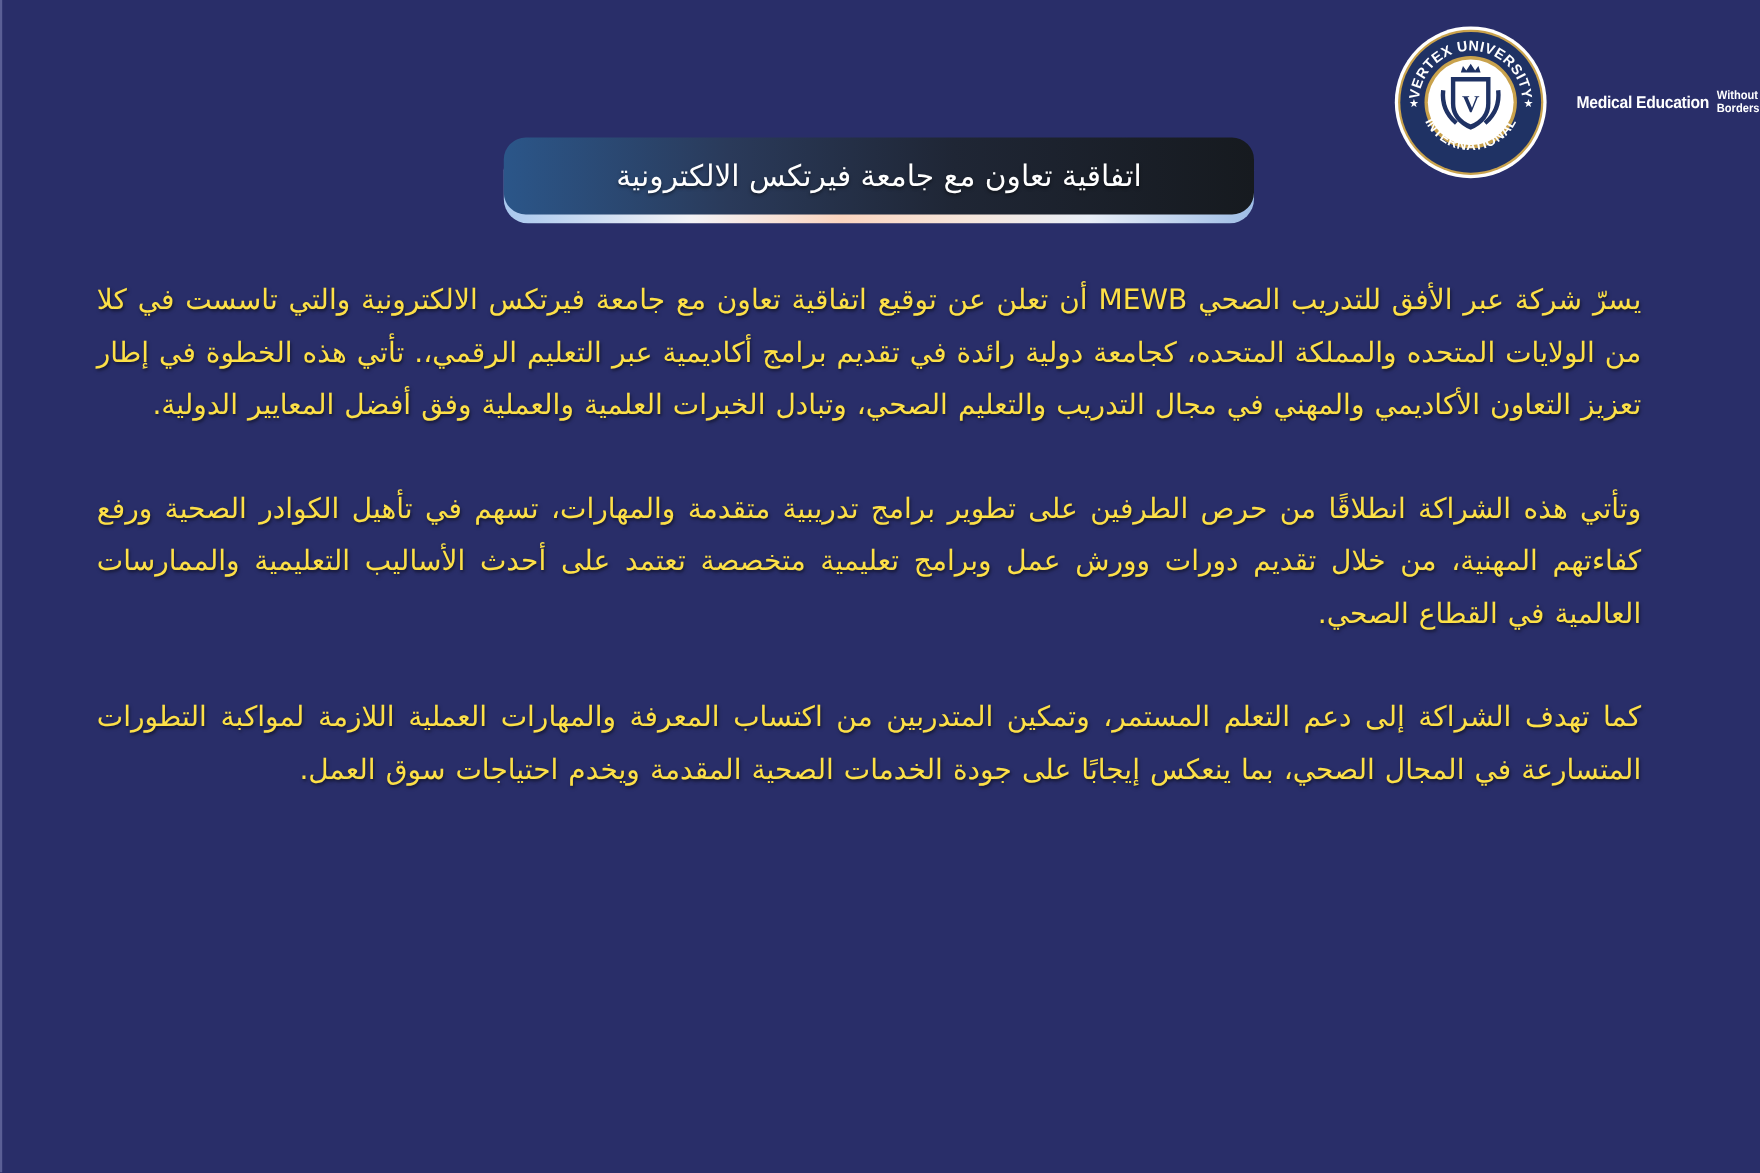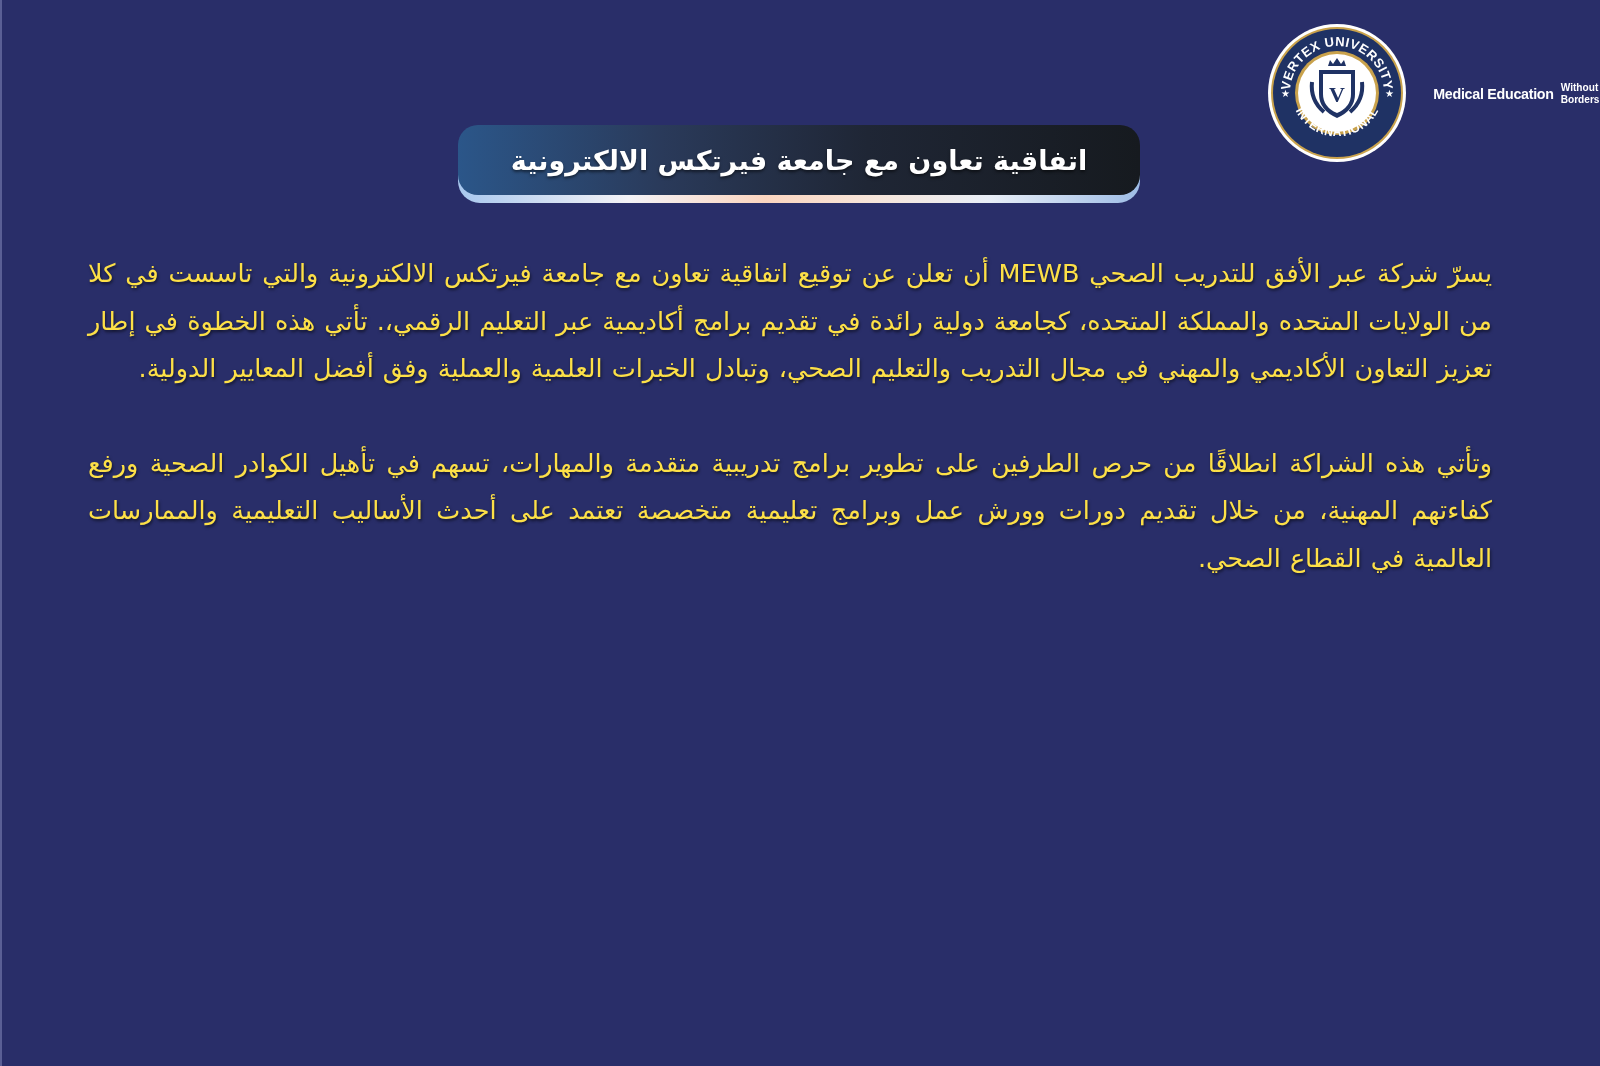--- a/index.html
+++ b/index.html
@@ -38,21 +38,21 @@
     background: linear-gradient(90deg, #a9c8ee 0%, #f3f2f6 25%, #fbd5c0 45%, #f6e6dc 62%, #e8eef7 78%, #9ebde6 100%);
   }
   .title-bar {
     position: absolute; left: 0; right: 0; top: 0; height: 70px;
     border-radius: 20px;
     background: linear-gradient(90deg, #2b5689 0%, #2a3a5a 30%, #1f2635 60%, #161a1f 100%);
     display: flex; align-items: center; justify-content: center;
     direction: rtl;
   }
   .title-text {
-    font-family: "DejaVu Sans", sans-serif; font-weight: bold;
+    font-family: "DejaVu Sans", sans-serif; font-weight: normal;
     font-size: 27px; color: #ffffff; letter-spacing: 0.2px;
     text-shadow: 0 2px 3px rgba(0,0,0,0.5);
   }
 
   
   .content {
     position: absolute; left: 88px; right: 108px; top: 250px;
     direction: rtl; text-align: justify; text-align-last: right;
   }
   .para {
@@ -151,13 +151,14 @@
 <div class="title-wrap">
   <div class="title-glow"></div>
   <div class="title-bar">
     <h1 class="title-text">اتفاقية تعاون  مع جامعة فيرتكس الالكترونية</h1>
   </div>
 </div>
 
 <div class="content">
   <p class="para">يسرّ شركة عبر الأفق للتدريب الصحي MEWB أن تعلن عن توقيع اتفاقية تعاون  مع جامعة فيرتكس الالكترونية والتي تاسست في كلا من الولايات المتحده والمملكة المتحده، كجامعة دولية رائدة في تقديم برامج أكاديمية عبر التعليم الرقمي،. تأتي هذه الخطوة في إطار تعزيز التعاون الأكاديمي والمهني في مجال التدريب والتعليم الصحي، وتبادل الخبرات العلمية والعملية وفق أفضل المعايير الدولية.</p>
   <p class="para">وتأتي هذه الشراكة انطلاقًا من حرص الطرفين على تطوير برامج تدريبية متقدمة والمهارات، تسهم في تأهيل الكوادر الصحية ورفع كفاءتهم المهنية، من خلال تقديم دورات وورش عمل وبرامج تعليمية متخصصة تعتمد على أحدث الأساليب التعليمية والممارسات العالمية في القطاع الصحي.</p>
+  <p class="para">كما تهدف الشراكة إلى دعم التعلم المستمر، وتمكين المتدربين من اكتساب المعرفة والمهارات العملية اللازمة لمواكبة التطورات المتسارعة في المجال الصحي، بما ينعكس إيجابًا على جودة الخدمات الصحية المقدمة ويخدم احتياجات سوق العمل.</p>
 </div>
 
 </body></html>

